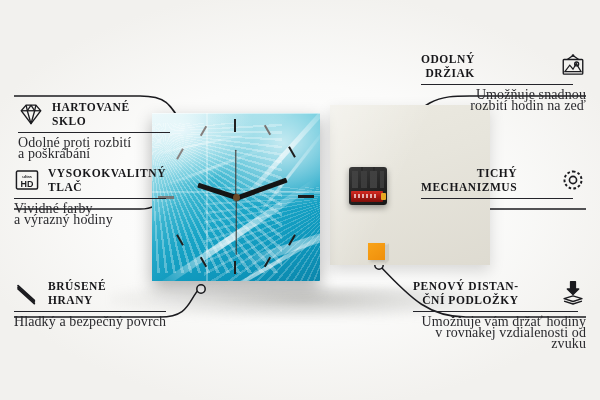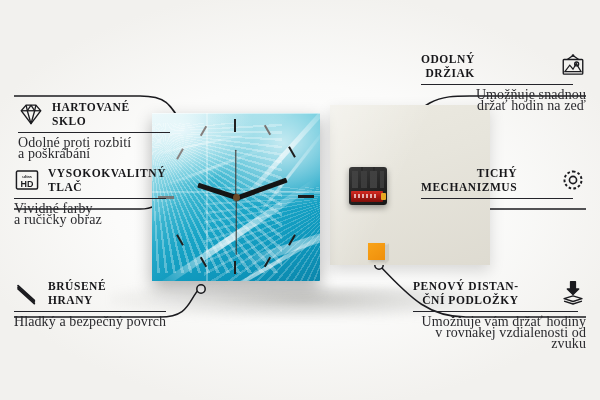--- a/index.html
+++ b/index.html
@@ -338,21 +338,21 @@
         <text x="16" y="24" font-family="Liberation Sans, sans-serif" font-size="11" font-weight="bold" text-anchor="middle" fill="#1b1b1f">HD</text>
       </svg>
       <div class="title">
         <span>VYSOKOKVALITNÝ</span><br>
         <span>TLAČ</span>
       </div>
     </div>
     <div class="rule rule-left"></div>
     <div class="desc">
       <span>Vividné farby</span><br>
-      <span>a ručičky obraz</span>
+      <span>a výrazný hodiny</span>
     </div>
   </div>
 
   <div class="feature left" id="feat-edges">
     <div class="head">
       <svg class="icon" viewBox="0 0 32 32">
         <g stroke="#1b1b1f" stroke-width="2.2" stroke-linecap="round">
           <line x1="5" y1="7" x2="25" y2="25"></line>
           <line x1="5" y1="13" x2="25" y2="31" transform="translate(0,-4)"></line>
           <line x1="5" y1="19" x2="25" y2="37" transform="translate(0,-8)"></line>
@@ -381,21 +381,21 @@
           <circle cx="16" cy="3.2" r="1.6" fill="#1b1b1f" stroke="none"></circle>
           <rect x="4" y="8" width="24" height="18" rx="1"></rect>
           <path d="M6,23 L12,15 L16,20 L20,13 L26,23 Z" stroke-width="1.5"></path>
           <circle cx="20.5" cy="13.5" r="2.4"></circle>
         </g>
       </svg>
     </div>
     <div class="rule rule-right"></div>
     <div class="desc">
       <span>Umožňuje snadnou</span><br>
-      <span>držať hodin na zeď</span>
+      <span>rozbití hodin na zeď</span>
     </div>
   </div>
 
   <div class="feature right" id="feat-mechanism">
     <div class="head">
       <div class="title">
         <span>TICHÝ</span><br>
         <span>MECHANIZMUS</span>
       </div>
       <svg class="icon" viewBox="0 0 32 32">

